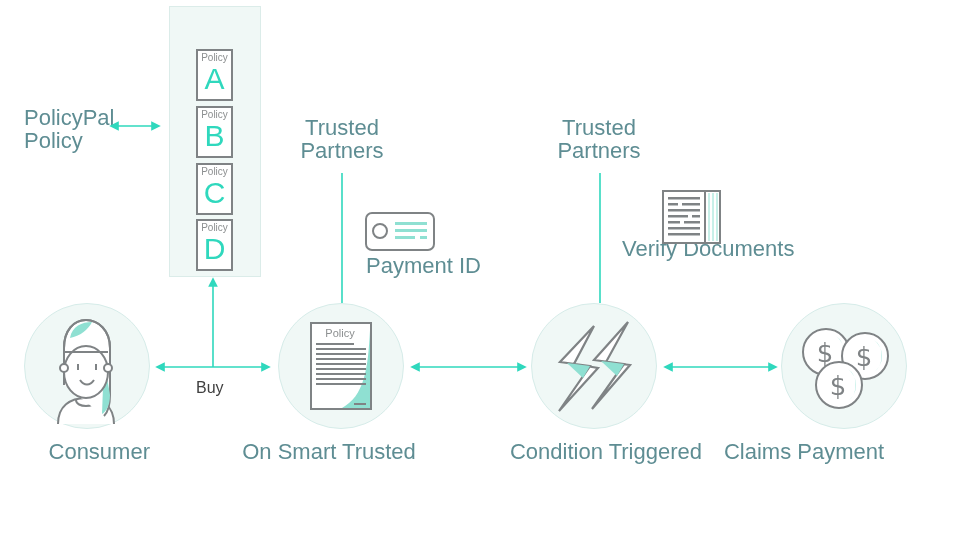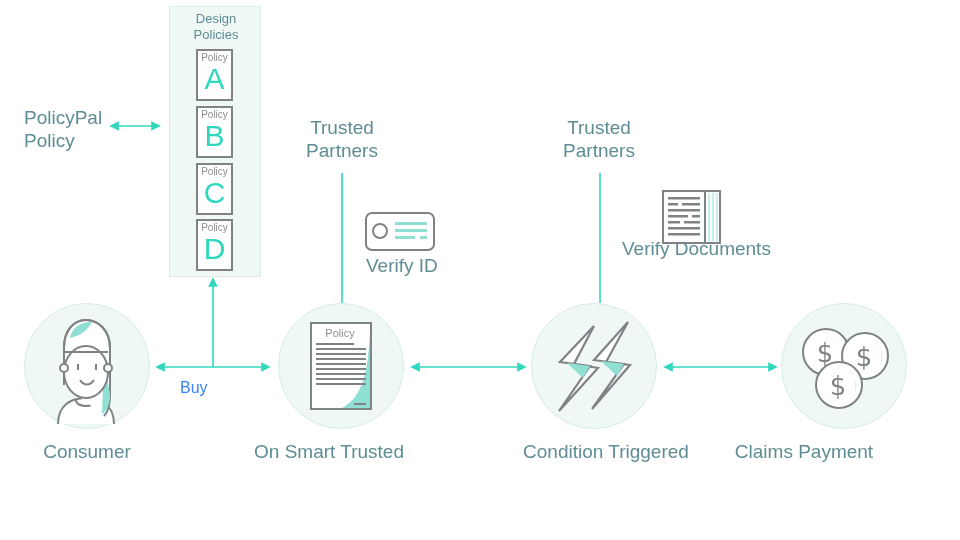--- a/index.html
+++ b/index.html
@@ -1,39 +1,35 @@
 <!DOCTYPE html>
 <html><head>
 <meta charset="utf-8">
 <style>
   html,body{margin:0;padding:0;background:#ffffff;}
   body{width:960px;height:540px;position:relative;overflow:hidden;font-family:"Liberation Sans",sans-serif;}
-  .lbl{position:absolute;color:#5e8d93;font-size:19px;text-align:center;line-height:23px;white-space:nowrap;}
+  .lbl{position:absolute;color:#5e8d93;font-size:22px;text-align:center;line-height:23px;white-space:nowrap;}
   .circle{position:absolute;width:126px;height:126px;border-radius:50%;background:#f0f8f6;border:1px solid #d6ece9;box-sizing:border-box;}
   .panel{position:absolute;left:169px;top:6px;width:92px;height:271px;background:#f0f8f6;border:1px solid #dbece9;box-sizing:border-box;}
   .panel-title{position:absolute;left:0;top:4px;width:92px;text-align:center;color:#5e8d93;font-size:13px;line-height:16px;}
   .policy{position:absolute;left:26px;width:37px;height:52px;border:2px solid #7f8385;box-sizing:border-box;background:#ffffff;text-align:center;}
   .policy .small{display:block;font-size:10px;color:#8c8f90;line-height:11px;margin-top:1px;}
   .policy .big{display:block;font-size:30px;color:#2fd8bd;line-height:32px;}
-  .buy{position:absolute;left:180px;top:379px;font-size:16px;color:#3b82f6;}
+  .buy{position:absolute;left:196px;top:379px;font-size:16px;color:#404040;}
   svg.overlay{position:absolute;left:0;top:0;}
 </style>
 </head>
 <body>
 
 <div class="lbl" style="left:24px;top:106px;text-align:left;">
   <div>PolicyPal</div>
   <div>Policy</div>
 </div>
 
 <div class="panel">
-  <div class="panel-title">
-    <div>Design</div>
-    <div>Policies</div>
-  </div>
   <div class="policy" style="top:42px;">
     <span class="small">Policy</span>
     <span class="big">A</span>
   </div>
   <div class="policy" style="top:99px;">
     <span class="small">Policy</span>
     <span class="big">B</span>
   </div>
   <div class="policy" style="top:156px;">
     <span class="small">Policy</span>
@@ -47,29 +43,29 @@
 
 <div class="lbl" style="left:300px;top:116px;width:84px;">
   <div>Trusted</div>
   <div>Partners</div>
 </div>
 <div class="lbl" style="left:557px;top:116px;width:84px;">
   <div>Trusted</div>
   <div>Partners</div>
 </div>
 
-<div class="lbl" style="left:366px;top:254px;">Verify ID</div>
+<div class="lbl" style="left:366px;top:254px;">Payment ID</div>
 <div class="lbl" style="left:622px;top:237px;">Verify Documents</div>
 
 <div class="circle" style="left:24px;top:303px;"></div>
 <div class="circle" style="left:278px;top:303px;"></div>
 <div class="circle" style="left:531px;top:303px;"></div>
 <div class="circle" style="left:781px;top:303px;"></div>
 
-<div class="lbl" style="left:24px;top:440px;width:126px;">Consumer</div>
+<div class="lbl" style="left:24px;top:440px;width:126px;text-align:right;">Consumer</div>
 <div class="lbl" style="left:229px;top:440px;width:200px;">On Smart Trusted</div>
 <div class="lbl" style="left:506px;top:440px;width:200px;">Condition Triggered</div>
 <div class="lbl" style="left:704px;top:440px;width:200px;">Claims Payment</div>
 
 <div class="buy">Buy</div>
 
 <svg class="overlay" width="960" height="540" viewBox="0 0 960 540" xmlns="http://www.w3.org/2000/svg">
   <defs>
     <marker id="ah" markerWidth="6" markerHeight="6" refX="3" refY="3" orient="auto-start-reverse">
       <path d="M0,0 L6,3 L0,6 z" fill="#2fd8bd"></path>

